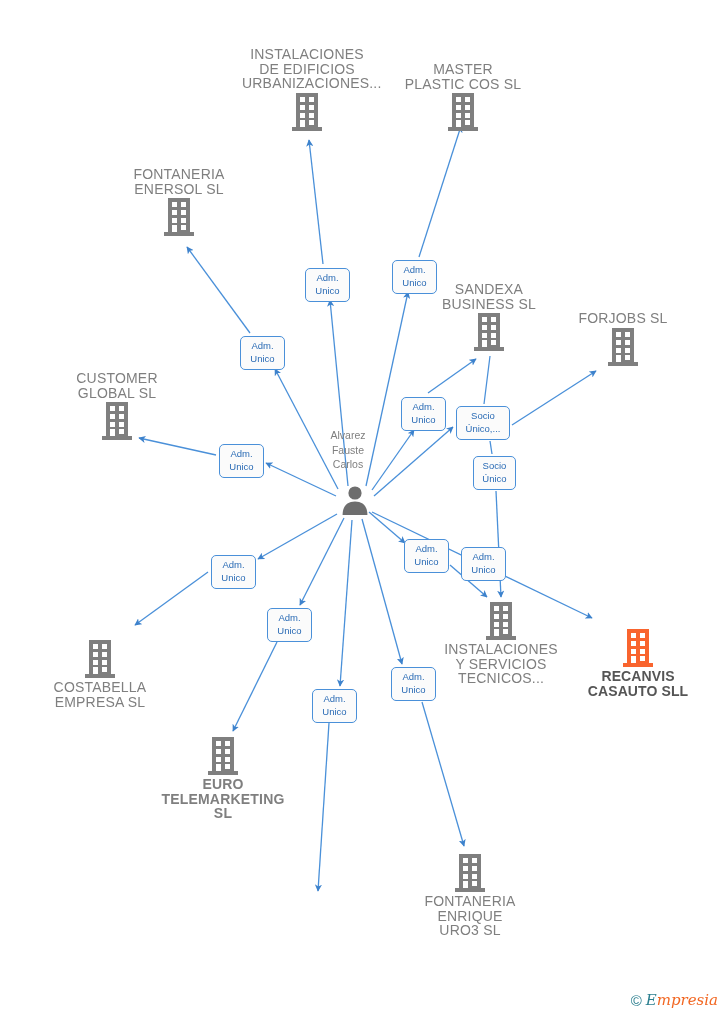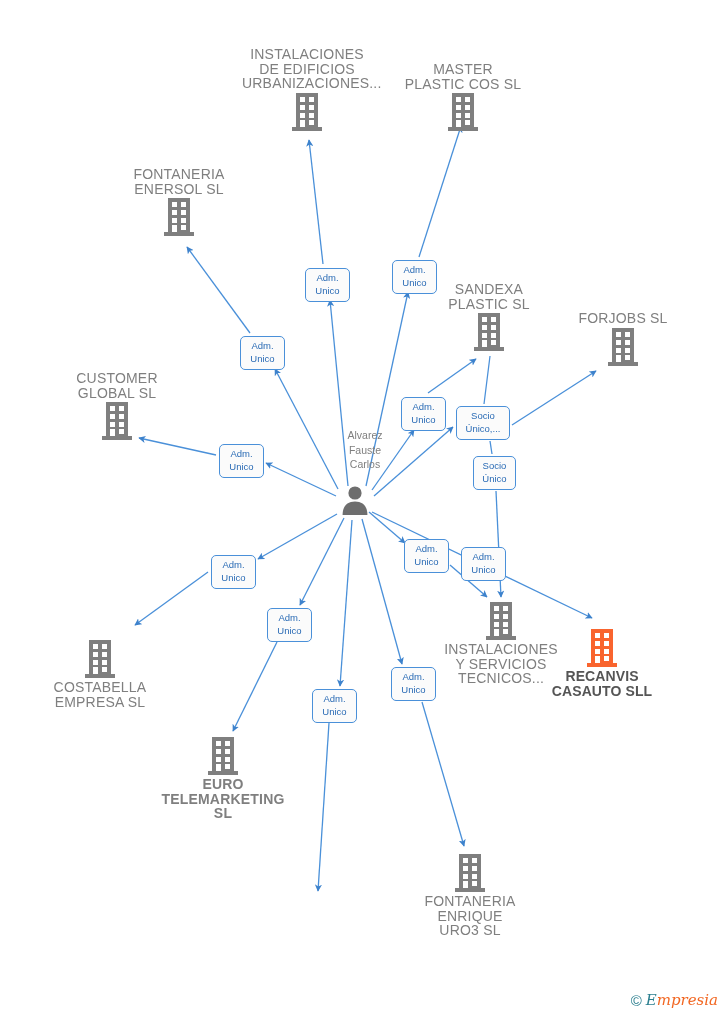--- a/index.html
+++ b/index.html
@@ -201,21 +201,21 @@
         <rect x="18" y="14" width="5" height="5" fill="#fff"></rect>
       <rect x="9" y="22" width="5" height="5" fill="#fff"></rect>
         <rect x="18" y="22" width="5" height="5" fill="#fff"></rect>
       <rect x="9" y="29" width="5" height="7" fill="#fff"></rect>
         <rect x="18" y="29" width="5" height="5" fill="#fff"></rect>
     </svg>
   </div>
 
   <div class="node above" style="left:489px; top:281px;">
     <div class="node-label">SANDEXA
-PLASTIC SL</div>
+BUSINESS SL</div>
     <svg class="node-icon" width="32" height="42" viewBox="0 0 32 42">
       <rect x="5" y="2" width="22" height="34" fill="#7f7f7f"></rect>
       <rect x="1" y="36" width="30" height="4" fill="#7f7f7f"></rect>
       <rect x="9" y="6" width="5" height="5" fill="#fff"></rect>
         <rect x="18" y="6" width="5" height="5" fill="#fff"></rect>
       <rect x="9" y="14" width="5" height="5" fill="#fff"></rect>
         <rect x="18" y="14" width="5" height="5" fill="#fff"></rect>
       <rect x="9" y="22" width="5" height="5" fill="#fff"></rect>
         <rect x="18" y="22" width="5" height="5" fill="#fff"></rect>
       <rect x="9" y="29" width="5" height="7" fill="#fff"></rect>
@@ -267,21 +267,21 @@
       <rect x="9" y="22" width="5" height="5" fill="#fff"></rect>
         <rect x="18" y="22" width="5" height="5" fill="#fff"></rect>
       <rect x="9" y="29" width="5" height="7" fill="#fff"></rect>
         <rect x="18" y="29" width="5" height="5" fill="#fff"></rect>
     </svg>
     <div class="node-label">INSTALACIONES
 Y SERVICIOS
 TECNICOS...</div>
   </div>
 
-  <div class="node below" style="left:602px; top:625px;">
+  <div class="node below" style="left:638px; top:625px;">
     <svg class="node-icon" width="32" height="42" viewBox="0 0 32 42">
       <rect x="5" y="2" width="22" height="34" fill="#f9642e"></rect>
       <rect x="1" y="36" width="30" height="4" fill="#f9642e"></rect>
       <rect x="9" y="6" width="5" height="5" fill="#fff"></rect>
         <rect x="18" y="6" width="5" height="5" fill="#fff"></rect>
       <rect x="9" y="14" width="5" height="5" fill="#fff"></rect>
         <rect x="18" y="14" width="5" height="5" fill="#fff"></rect>
       <rect x="9" y="22" width="5" height="5" fill="#fff"></rect>
         <rect x="18" y="22" width="5" height="5" fill="#fff"></rect>
       <rect x="9" y="29" width="5" height="7" fill="#fff"></rect>
@@ -344,21 +344,21 @@
 URO3 SL</div>
   </div>
 
 
   <div class="person-node" style="left:341px; top:485px;">
     <svg width="28" height="30" viewBox="0 0 28 30">
       <circle cx="14" cy="8" r="6.6" fill="#6e6e6e"></circle>
       <path d="M 1.6 30 C 1.6 20.5 6.6 16.4 14 16.4 C 21.4 16.4 26.4 20.5 26.4 30 Z" fill="#6e6e6e"></path>
     </svg>
   </div>
-  <div class="person-label" style="left:305px; top:428px;text-align:center;">Alvarez
+  <div class="person-label" style="left:288px; top:428px;text-align:center;">Alvarez
 Fauste
 Carlos</div>
 
   <div class="edge-label" style="left:305px; top:268px; width:45px;">Adm.
 Unico</div>
   <div class="edge-label" style="left:392px; top:260px; width:45px;">Adm.
 Unico</div>
   <div class="edge-label" style="left:240px; top:336px; width:45px;">Adm.
 Unico</div>
   <div class="edge-label" style="left:401px; top:397px; width:45px;">Adm.

